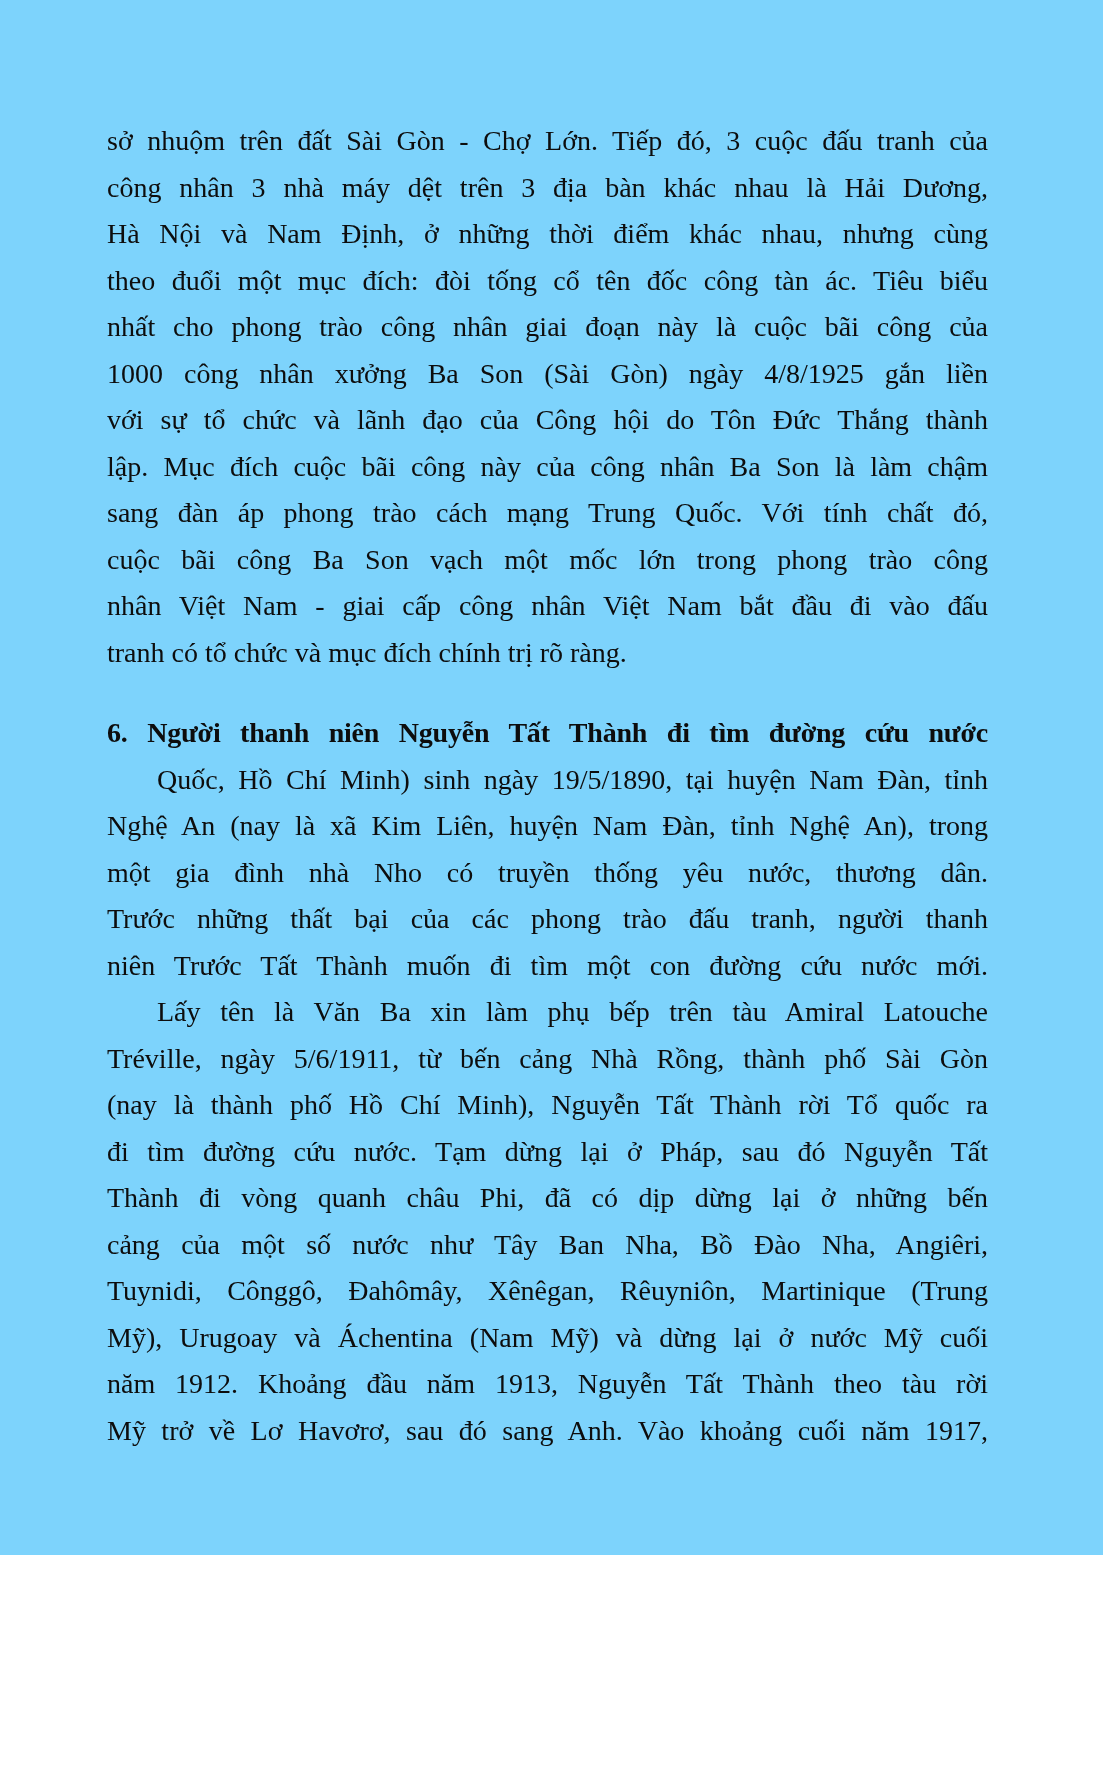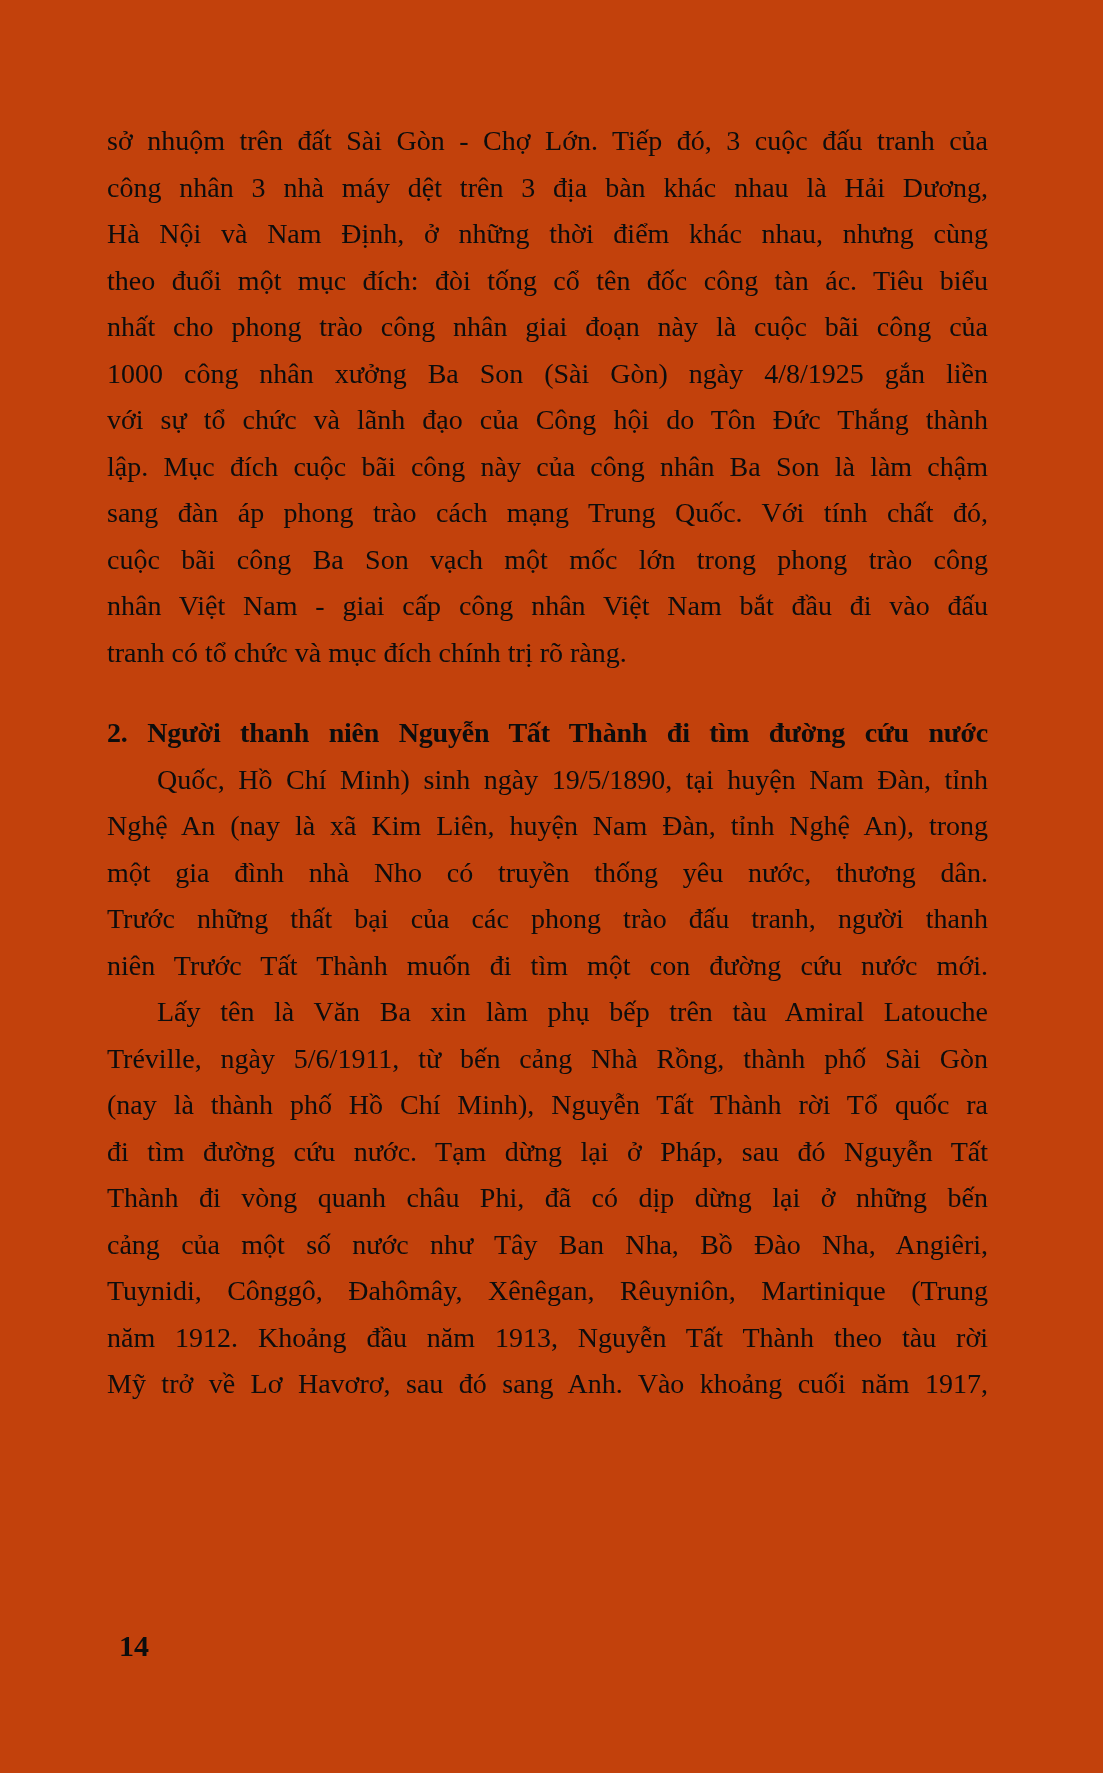--- a/index.html
+++ b/index.html
@@ -4,22 +4,22 @@
 <style>
   html, body { margin: 0; padding: 0; }
   body {
     background: #ffffff;
     font-family: "Liberation Serif", "DejaVu Serif", serif;
     color: #0d0d0d;
   }
   .page {
     position: relative;
     width: 1103px;
-    height: 1773px;
-    background: #c2410c;
+    height: 1555px;
+    background: #7dd3fc;
     overflow: hidden;
   }
   .content {
     position: absolute;
     left: 107px;
     top: 118px;
     width: 881px;
     font-size: 28px;
     line-height: 46.5px;
   }
@@ -70,38 +70,39 @@
         <div class="line">nhất cho phong trào công nhân giai đoạn này là cuộc bãi công của</div>
         <div class="line">1000 công nhân xưởng Ba Son (Sài Gòn) ngày 4/8/1925 gắn liền</div>
         <div class="line">với sự tổ chức và lãnh đạo của Công hội do Tôn Đức Thắng thành</div>
         <div class="line">lập. Mục đích cuộc bãi công này của công nhân Ba Son là làm chậm</div>
         <div class="line">sang đàn áp phong trào cách mạng Trung Quốc. Với tính chất đó,</div>
         <div class="line">cuộc bãi công Ba Son vạch một mốc lớn trong phong trào công</div>
         <div class="line">nhân Việt Nam - giai cấp công nhân Việt Nam bắt đầu đi vào đấu</div>
         <div class="line">tranh có tổ chức và mục đích chính trị rõ ràng.</div>
       </div>
 
-    <div class="section-heading">2. Người thanh niên Nguyễn Tất Thành đi tìm đường cứu nước</div>
+    <div class="section-heading">6. Người thanh niên Nguyễn Tất Thành đi tìm đường cứu nước</div>
 
     <div class="para" data-indent-first="">
         <div class="line">Quốc, Hồ Chí Minh) sinh ngày 19/5/1890, tại huyện Nam Đàn, tỉnh</div>
         <div class="line">Nghệ An (nay là xã Kim Liên, huyện Nam Đàn, tỉnh Nghệ An), trong</div>
         <div class="line">một gia đình nhà Nho có truyền thống yêu nước, thương dân.</div>
         <div class="line">Trước những thất bại của các phong trào đấu tranh, người thanh</div>
         <div class="line">niên Trước Tất Thành muốn đi tìm một con đường cứu nước mới.</div>
       </div>
 
     <div class="para" data-indent-first="">
         <div class="line">Lấy tên là Văn Ba xin làm phụ bếp trên tàu Amiral Latouche</div>
         <div class="line">Tréville, ngày 5/6/1911, từ bến cảng Nhà Rồng, thành phố Sài Gòn</div>
         <div class="line">(nay là thành phố Hồ Chí Minh), Nguyễn Tất Thành rời Tổ quốc ra</div>
         <div class="line">đi tìm đường cứu nước. Tạm dừng lại ở Pháp, sau đó Nguyễn Tất</div>
         <div class="line">Thành đi vòng quanh châu Phi, đã có dịp dừng lại ở những bến</div>
         <div class="line">cảng của một số nước như Tây Ban Nha, Bồ Đào Nha, Angiêri,</div>
         <div class="line">Tuynidi, Cônggô, Đahômây, Xênêgan, Rêuyniôn, Martinique (Trung</div>
+        <div class="line">Mỹ), Urugoay và Áchentina (Nam Mỹ) và dừng lại ở nước Mỹ cuối</div>
         <div class="line">năm 1912. Khoảng đầu năm 1913, Nguyễn Tất Thành theo tàu rời</div>
         <div class="line">Mỹ trở về Lơ Havơrơ, sau đó sang Anh. Vào khoảng cuối năm 1917,</div>
       </div>
 
   </div>
 
   <div class="page-number">14</div>
 </div>
 
 </body></html>

